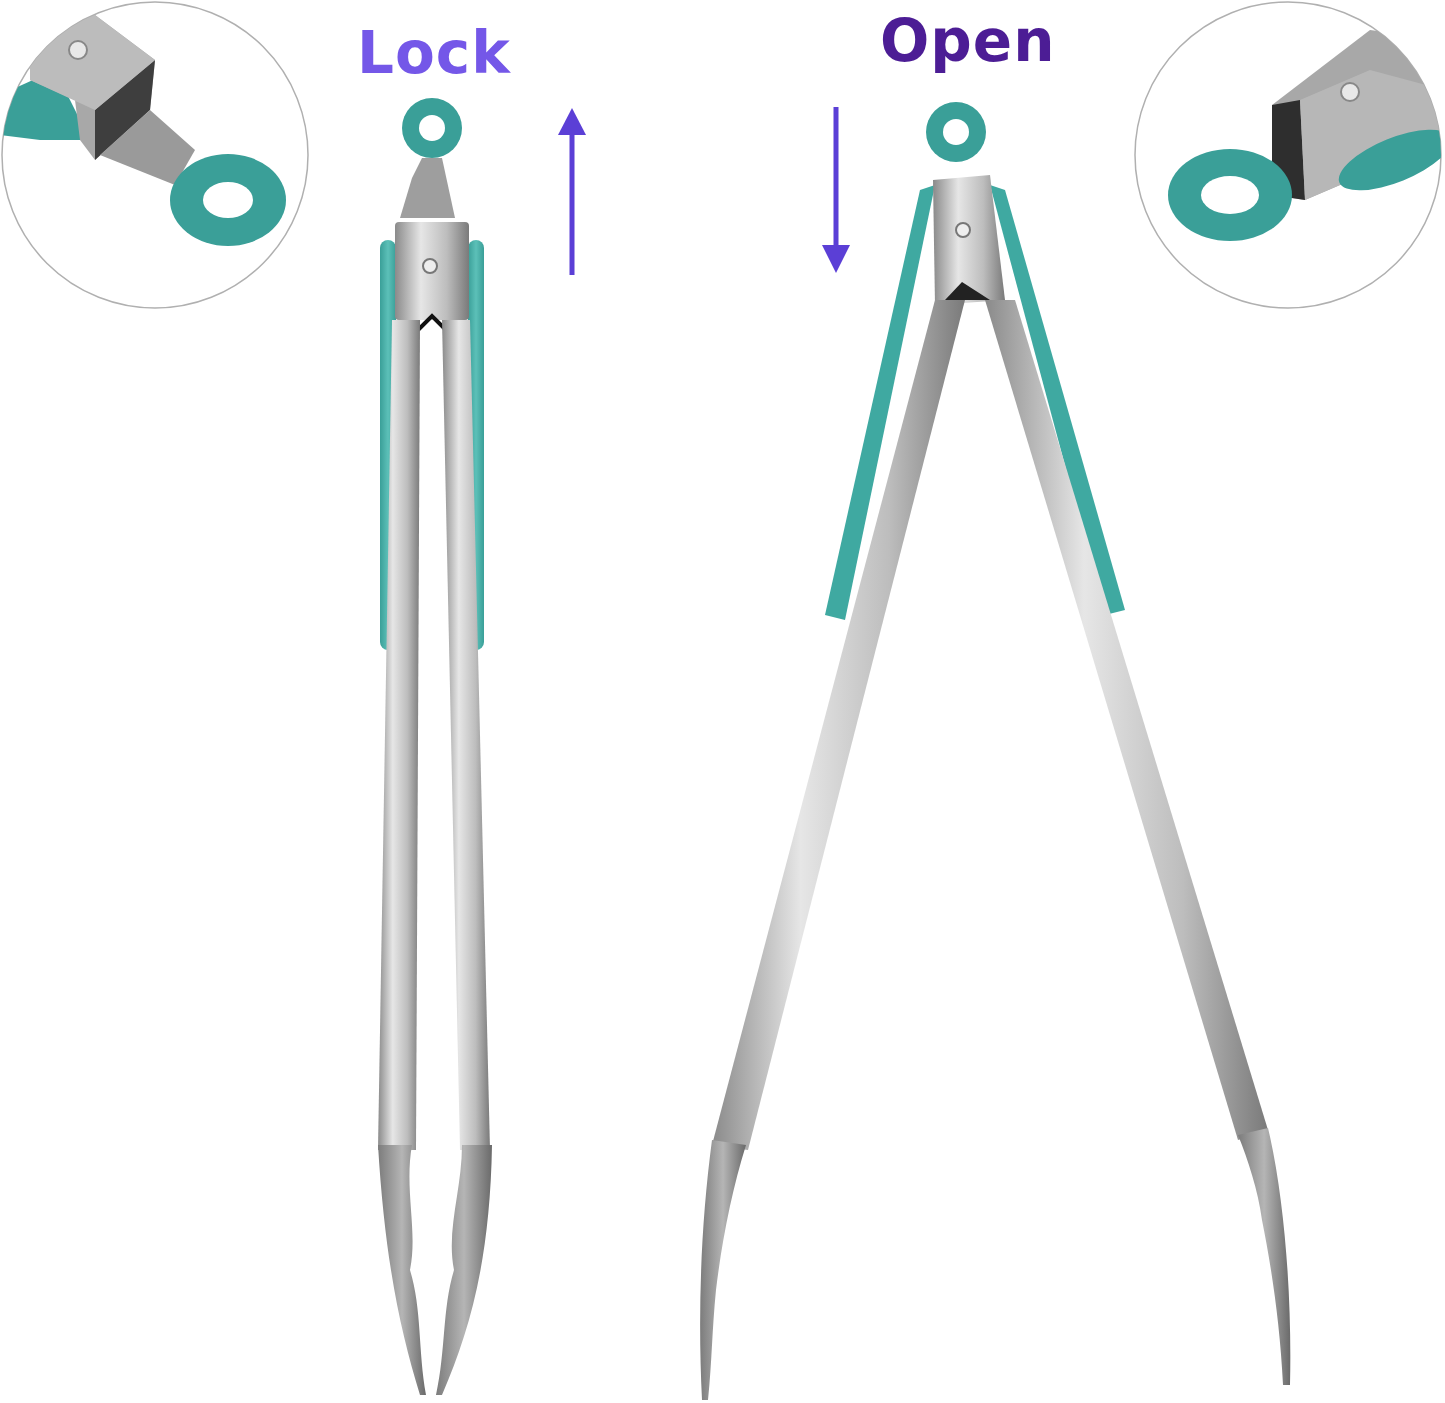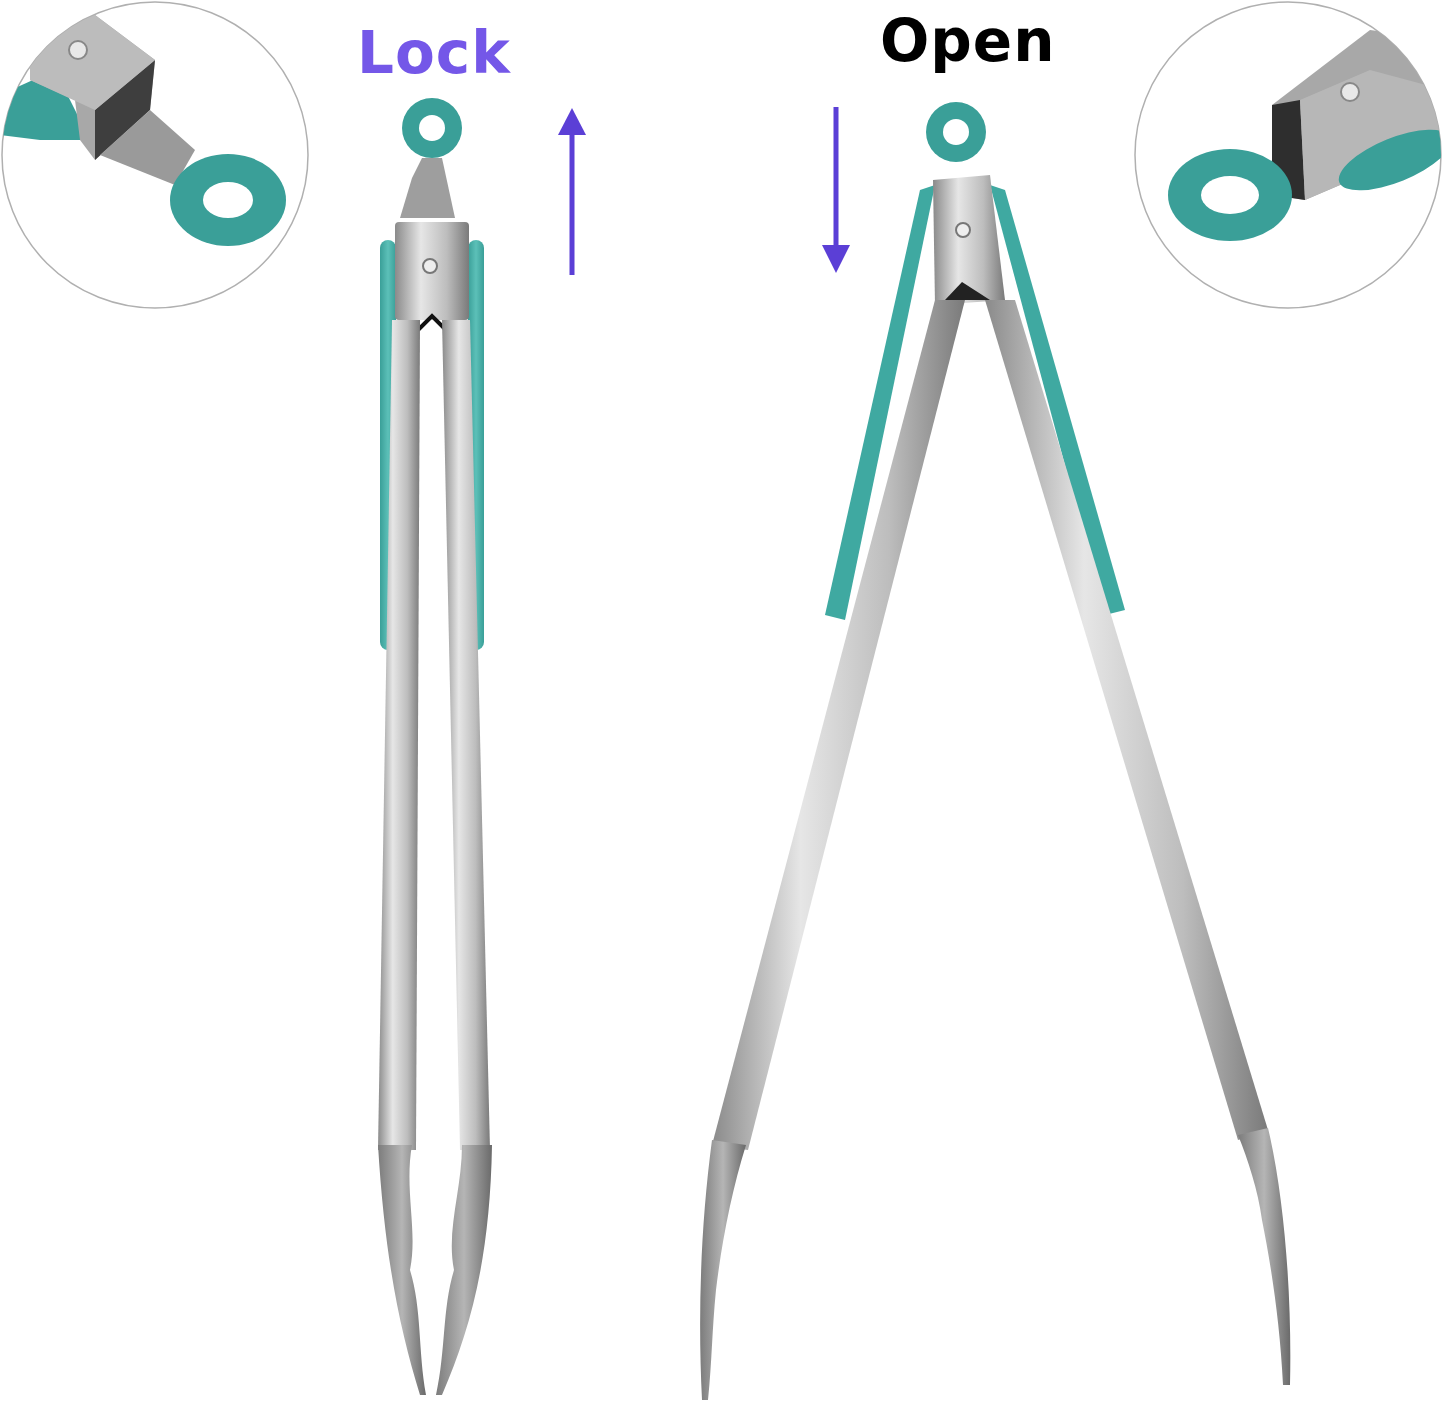--- a/index.html
+++ b/index.html
@@ -6,21 +6,21 @@
   body{width:1445px;height:1403px;position:relative;overflow:hidden;font-family:"DejaVu Sans","Liberation Sans",sans-serif;}
   .label{position:absolute;font-weight:bold;font-size:58px;letter-spacing:1px;line-height:1;}
   #lock-label{left:357px;top:24px;}
   #open-label{left:880px;top:12px;}
   svg.scene{position:absolute;left:0;top:0;}
 </style>
 </head>
 <body>
 
 <div class="label" id="lock-label" style="color:#7457e8">Lock</div>
-<div class="label" id="open-label" style="color:#000000">Open</div>
+<div class="label" id="open-label" style="color:#4c1d95">Open</div>
 
 <svg class="scene" width="1445" height="1403" viewBox="0 0 1445 1403" xmlns="http://www.w3.org/2000/svg">
   <defs>
     <linearGradient id="steelV" x1="0" y1="0" x2="1" y2="0">
       <stop offset="0" stop-color="#8a8a8a"></stop>
       <stop offset="0.35" stop-color="#e6e6e6"></stop>
       <stop offset="0.7" stop-color="#bdbdbd"></stop>
       <stop offset="1" stop-color="#7a7a7a"></stop>
     </linearGradient>
     <linearGradient id="steelTip" x1="0" y1="0" x2="1" y2="0">

